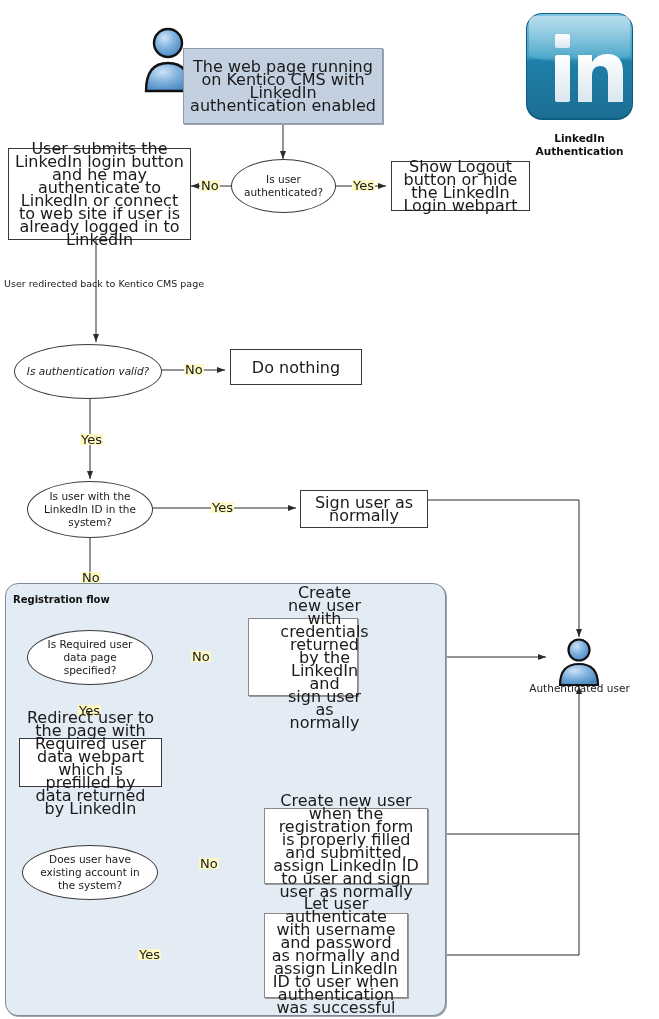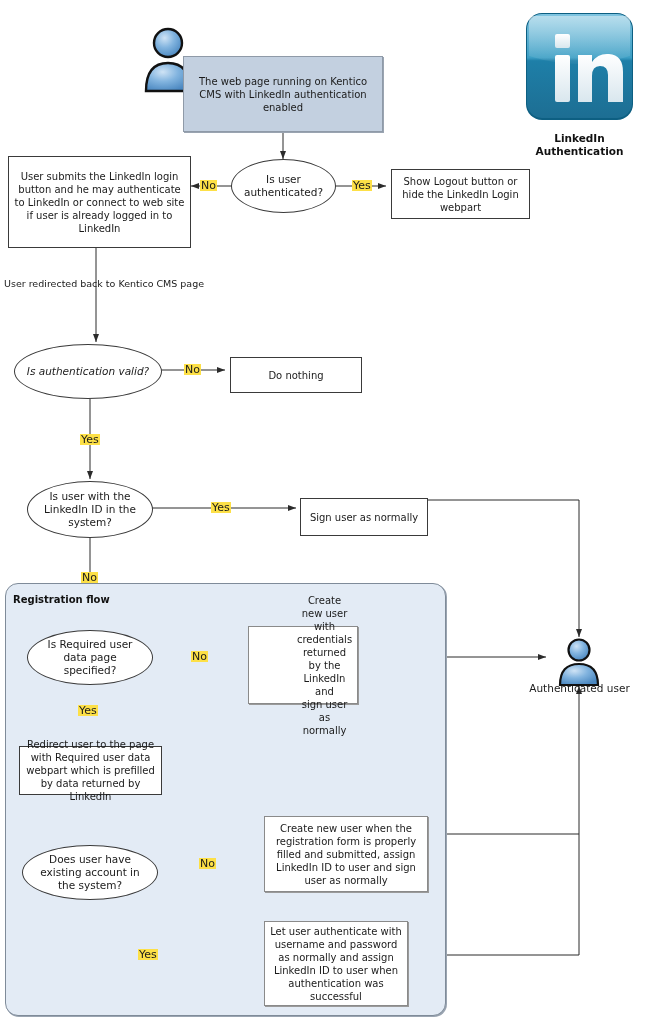--- a/index.html
+++ b/index.html
@@ -4,25 +4,25 @@
 <style>
   html,body{margin:0;padding:0;background:#ffffff;}
   body{
     width:659px;height:1019px;position:relative;overflow:hidden;
     font-family:"DejaVu Sans","Liberation Sans",sans-serif;
     color:#1a1a1a;
   }
   #canvas{position:absolute;inset:0;width:659px;height:1019px;}
   .layer-svg{position:absolute;left:0;top:0;width:659px;height:1019px;pointer-events:none;}
   .node{position:absolute;box-sizing:border-box;display:flex;align-items:center;justify-content:center;text-align:center;}
-  .rect{border:1px solid #3a3a3a;background:#ffffff;font-size:10px;line-height:13px;padding:3px 5px;margin-top:8px;}
+  .rect{border:1px solid #3a3a3a;background:#ffffff;font-size:16px;line-height:13px;padding:3px 5px;}
   .rect.shadowed{border:1px solid #8a8a8a;box-shadow:1px 1px 0 0 #9a9a9a;}
   .rect.hdr{background:#c3d0e0;border:1px solid #8f9aa8;box-shadow:1px 1px 0 0 #9aa4b1;}
   .ellipse{border:1px solid #3a3a3a;background:#ffffff;border-radius:50%;font-size:10.5px;line-height:13px;padding:2px 8px;}
-  .edge-label{position:absolute;font-size:11px;color:#1a1a1a;background:#fde047;padding:0 1px;line-height:11px;white-space:nowrap;}
+  .edge-label{position:absolute;font-size:13px;color:#1a1a1a;background:#fef9c3;padding:0 1px;line-height:11px;white-space:nowrap;}
   .free-label{position:absolute;font-size:9.5px;color:#1a1a1a;line-height:11px;white-space:nowrap;}
   .group-box{position:absolute;box-sizing:border-box;background:#e3ebf5;border:1px solid #7f8b99;border-radius:13px;box-shadow:1px 1px 0 0 #9aa4b1;}
   .group-title{position:absolute;font-size:10px;font-weight:bold;color:#111;}
   .actor{position:absolute;}
   .li-badge{position:absolute;}
   .li-caption{position:absolute;text-align:center;font-size:10.5px;font-weight:bold;line-height:13px;color:#111;}
   .actor-caption{position:absolute;text-align:center;font-size:10.5px;line-height:13px;color:#1a1a1a;white-space:nowrap;}
 </style>
 </head>
 <body>

